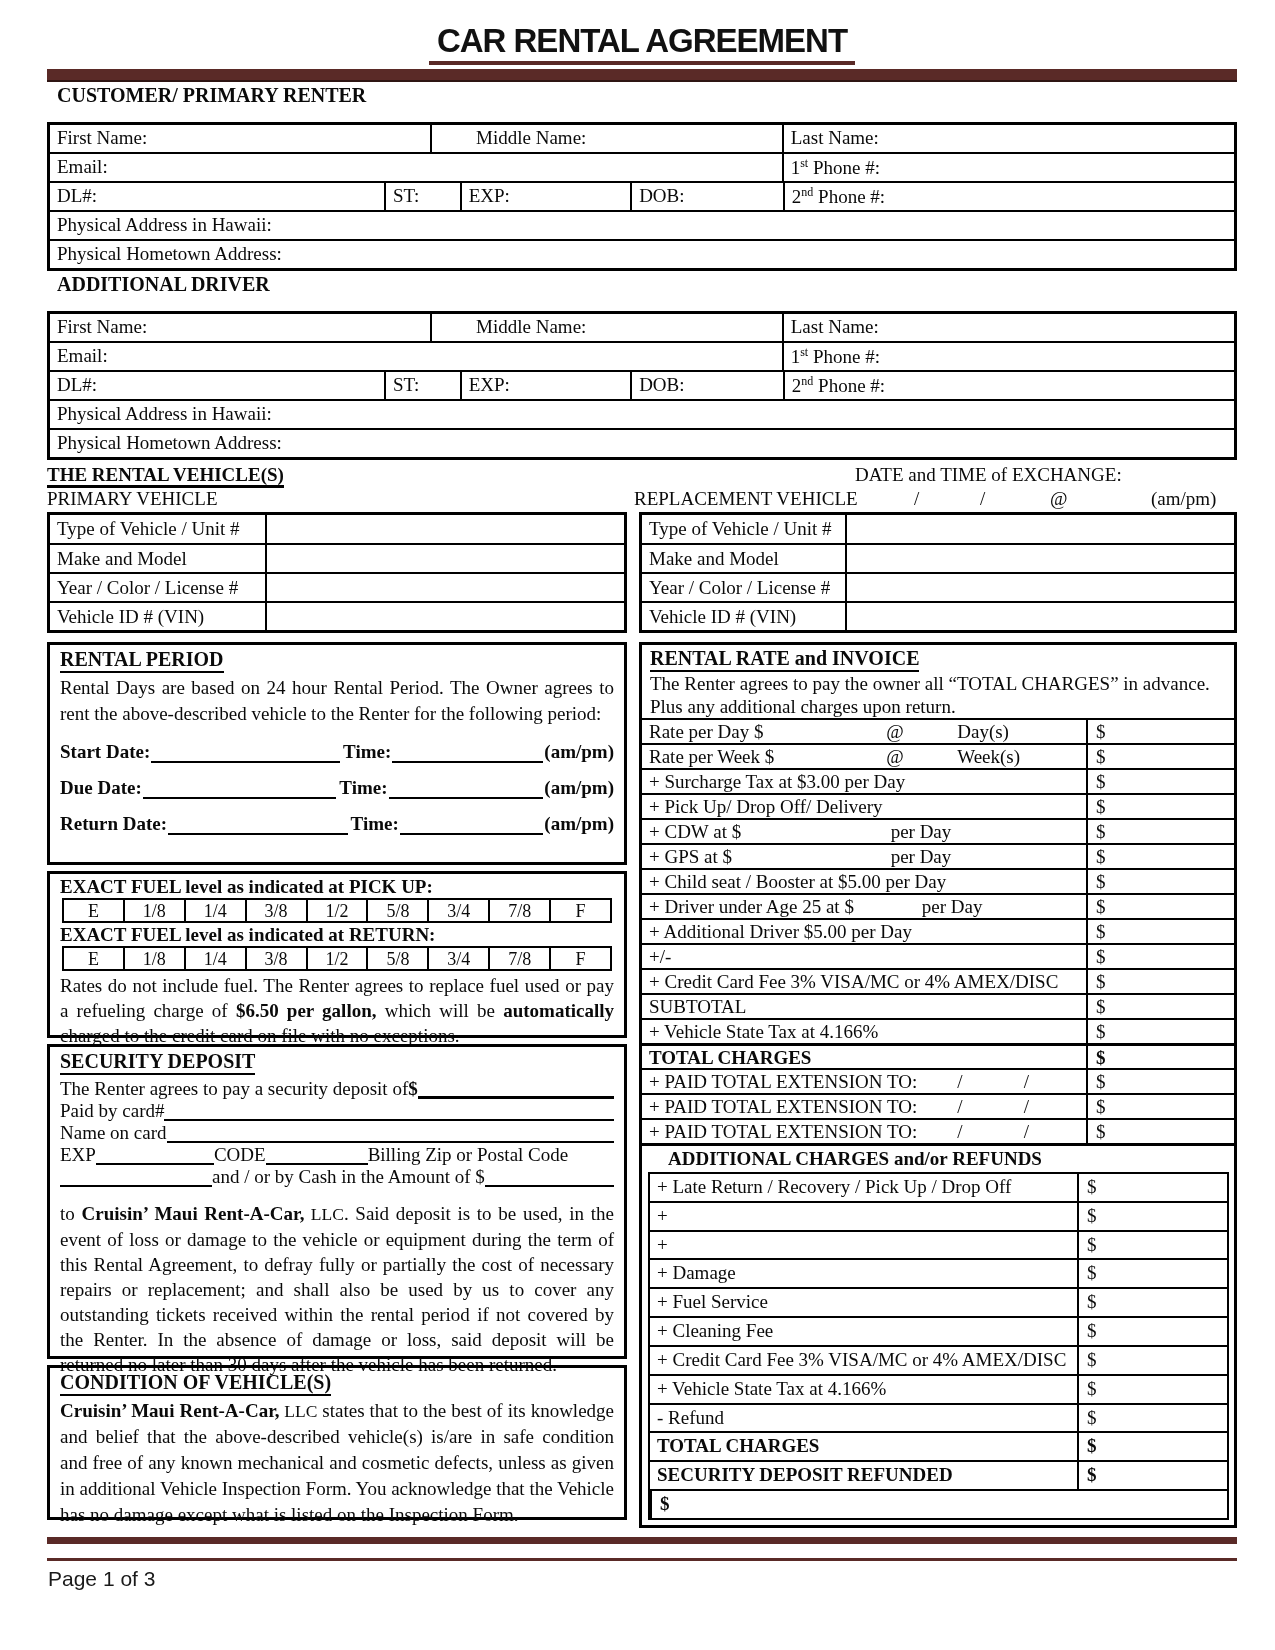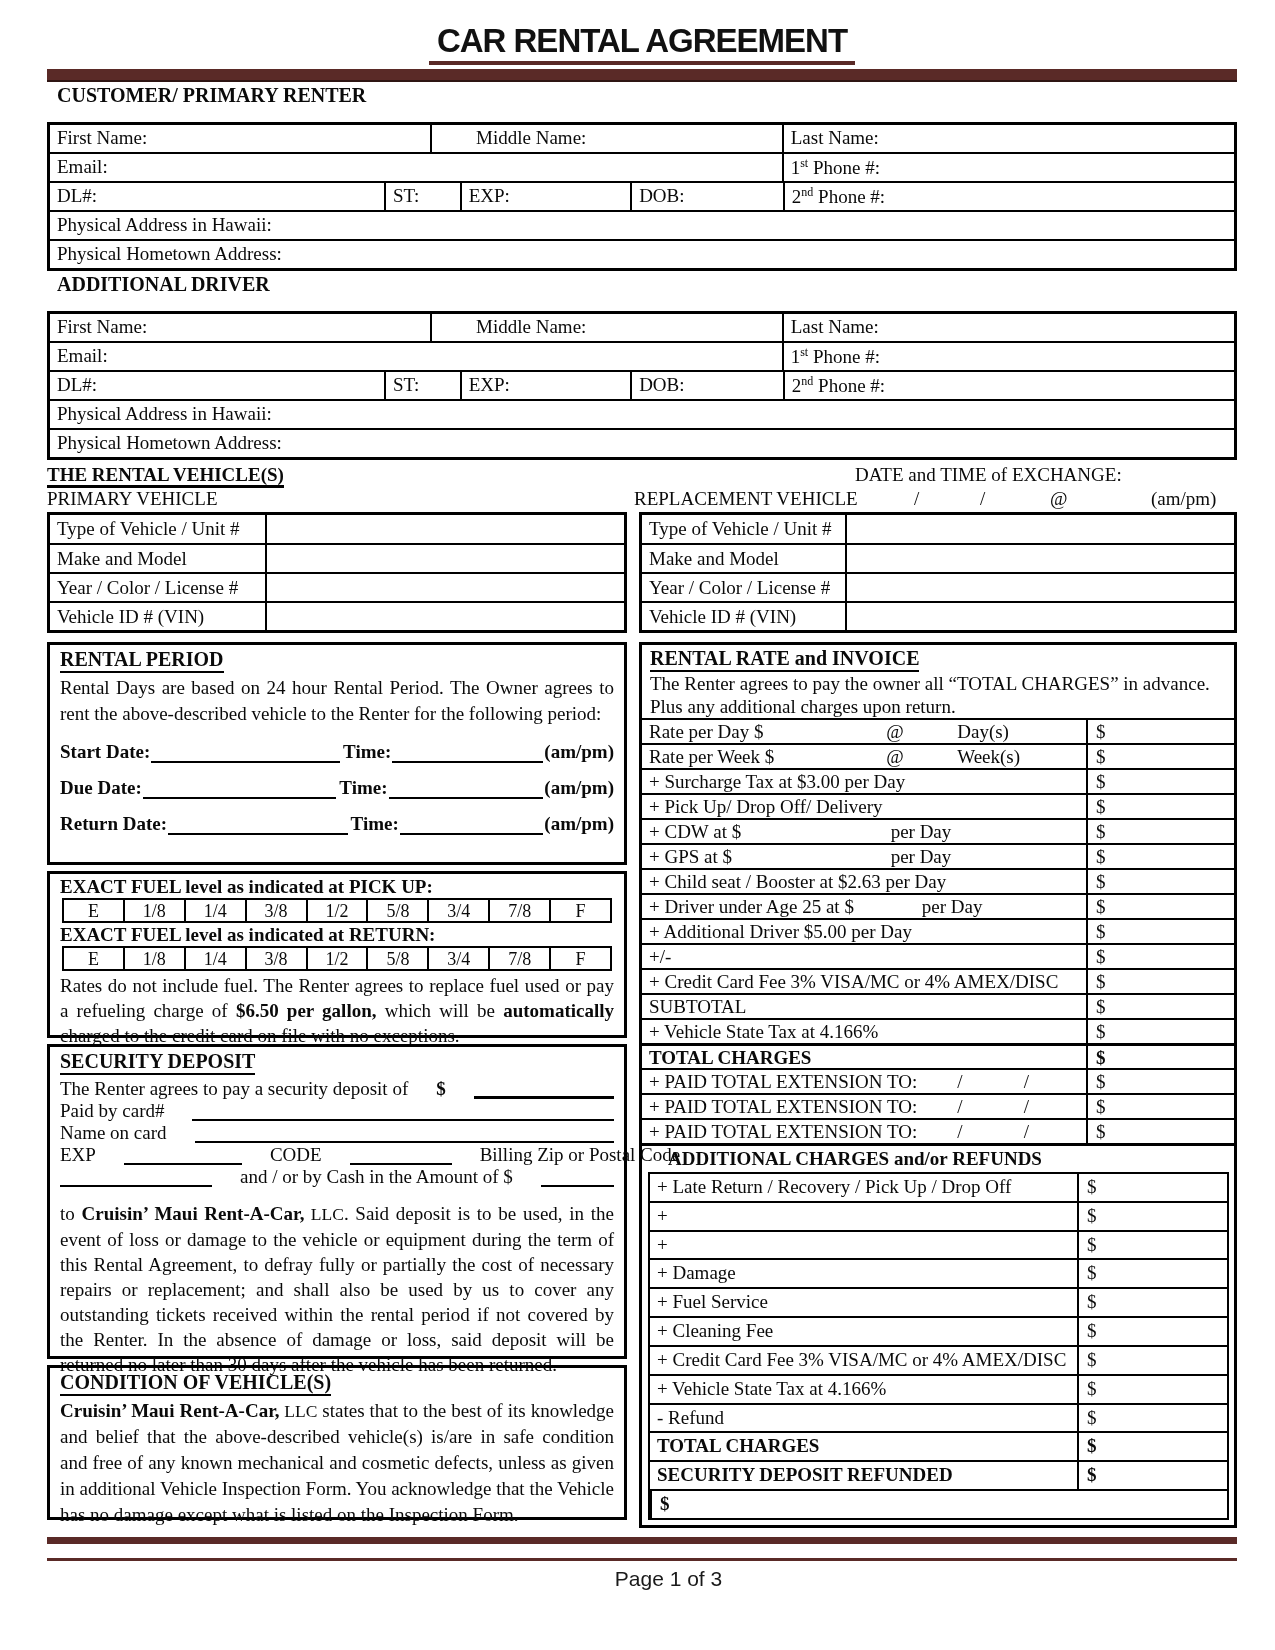--- a/index.html
+++ b/index.html
@@ -65,21 +65,21 @@
   .drow .fill { flex:1.25; border-bottom:2px solid #000; height:20px; margin:0 1px; }
   .drow .fill.t { flex:1; }
   .drow .tlab { margin-left:2px; }
 
   .fhead { font-weight:bold; font-size:19px; height:22px; }
   .ftable { display:flex; border:2px solid #000; margin:0 2px 1px 2px; height:25px; }
   .fcell { flex:1; border-left:2px solid #000; text-align:center; font-size:18px; padding-top:1px; }
   .fcell:first-child { border-left:none; }
   .fnote { font-size:19px; line-height:25px; text-align:justify; margin-top:2px; }
 
-  .sline { display:flex; font-size:19px; height:22px; align-items:flex-end; line-height:20px; white-space:nowrap;gap:28px; }
+  .sline { display:flex; font-size:19px; height:22px; align-items:flex-end; line-height:20px; white-space:nowrap; }
   .sline .fill { flex:1; border-bottom:2px solid #000; height:16px; }
   .sline .fill.thick { border-bottom:3px solid #000; }
   .llc { font-size:17.5px; }
   .sec-para { margin-top:14px; line-height:25px; }
 
   
   .rbox { border:3px solid #000; height:886px; display:flex; flex-direction:column; }
   .rhead-wrap { padding:2px 8px 0 8px; }
   .rhead { display:inline-block; font-weight:bold; font-size:20px; border-bottom:2px solid #000; }
   .intro { font-size:19px; line-height:23px; padding:0 8px; }
@@ -97,21 +97,21 @@
   .add-table { flex:1; margin:0 5px 5px 6px; border:2px solid #000; display:flex; flex-direction:column; }
   .arow { flex:1; display:flex; border-top:2px solid #000; font-size:19px; }
   .arow:first-child { border-top:none; }
   .arow .lab { width:74%; padding:2px 0 0 7px; white-space:nowrap; }
   .arow .amt { flex:1; border-left:2px solid #000; padding:2px 0 0 8px; }
   .arow.bold { font-weight:bold; }
 
   .bottom-bar { margin-top:9px; height:7px; background:#5a2a27; }
 
   .footer-rule { position:absolute; left:47px; right:38px; top:1558px; height:3px; background:#5a2a27; }
-  .footer-text { position:absolute; left:14px; right:0; top:1567px; text-align:center;
+  .footer-text { position:absolute; left:0; right:0; top:1567px; text-align:left;
                  font-family:"Liberation Sans", sans-serif; font-size:21px; color:#1a1a1a;padding-left:48px; }
 </style>
 </head>
 <body>
 
 <div class="page">
 <div class="content">
 
   <div class="title-wrap">
     <span class="title">CAR  RENTAL AGREEMENT</span>
@@ -341,21 +341,21 @@
           </div>
       <div class="irow">
             <div class="lab"><span>+ CDW at $</span><span class="pos mid-a">per Day</span></div>
             <div class="amt"><span>$</span></div>
           </div>
       <div class="irow">
             <div class="lab"><span>+ GPS at $</span><span class="pos mid-a">per Day</span></div>
             <div class="amt"><span>$</span></div>
           </div>
       <div class="irow">
-            <div class="lab"><span>+ Child seat / Booster at $2.63 per Day</span></div>
+            <div class="lab"><span>+ Child seat / Booster at $5.00 per Day</span></div>
             <div class="amt"><span>$</span></div>
           </div>
       <div class="irow">
             <div class="lab"><span>+ Driver under Age 25 at $</span><span class="pos mid-b">per Day</span></div>
             <div class="amt"><span>$</span></div>
           </div>
       <div class="irow">
             <div class="lab"><span>+ Additional Driver $5.00 per Day</span></div>
             <div class="amt"><span>$</span></div>
           </div>

